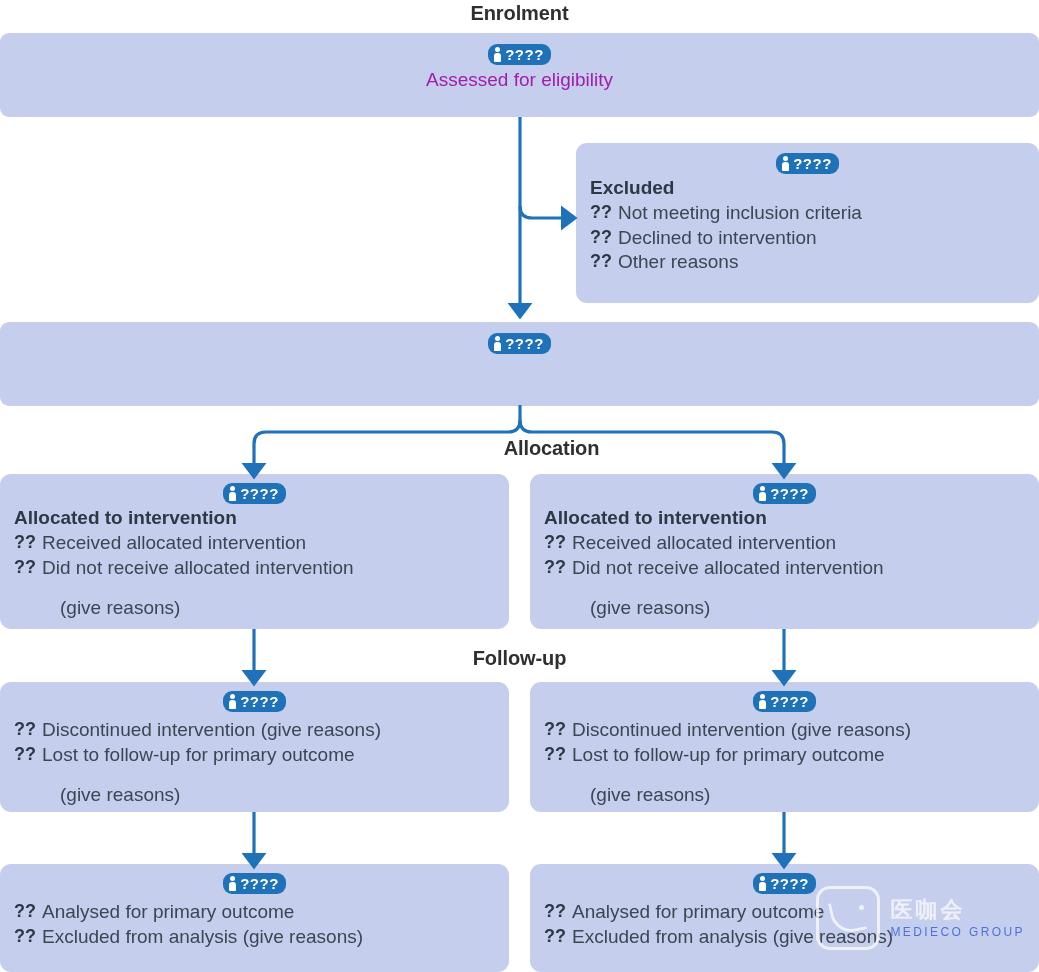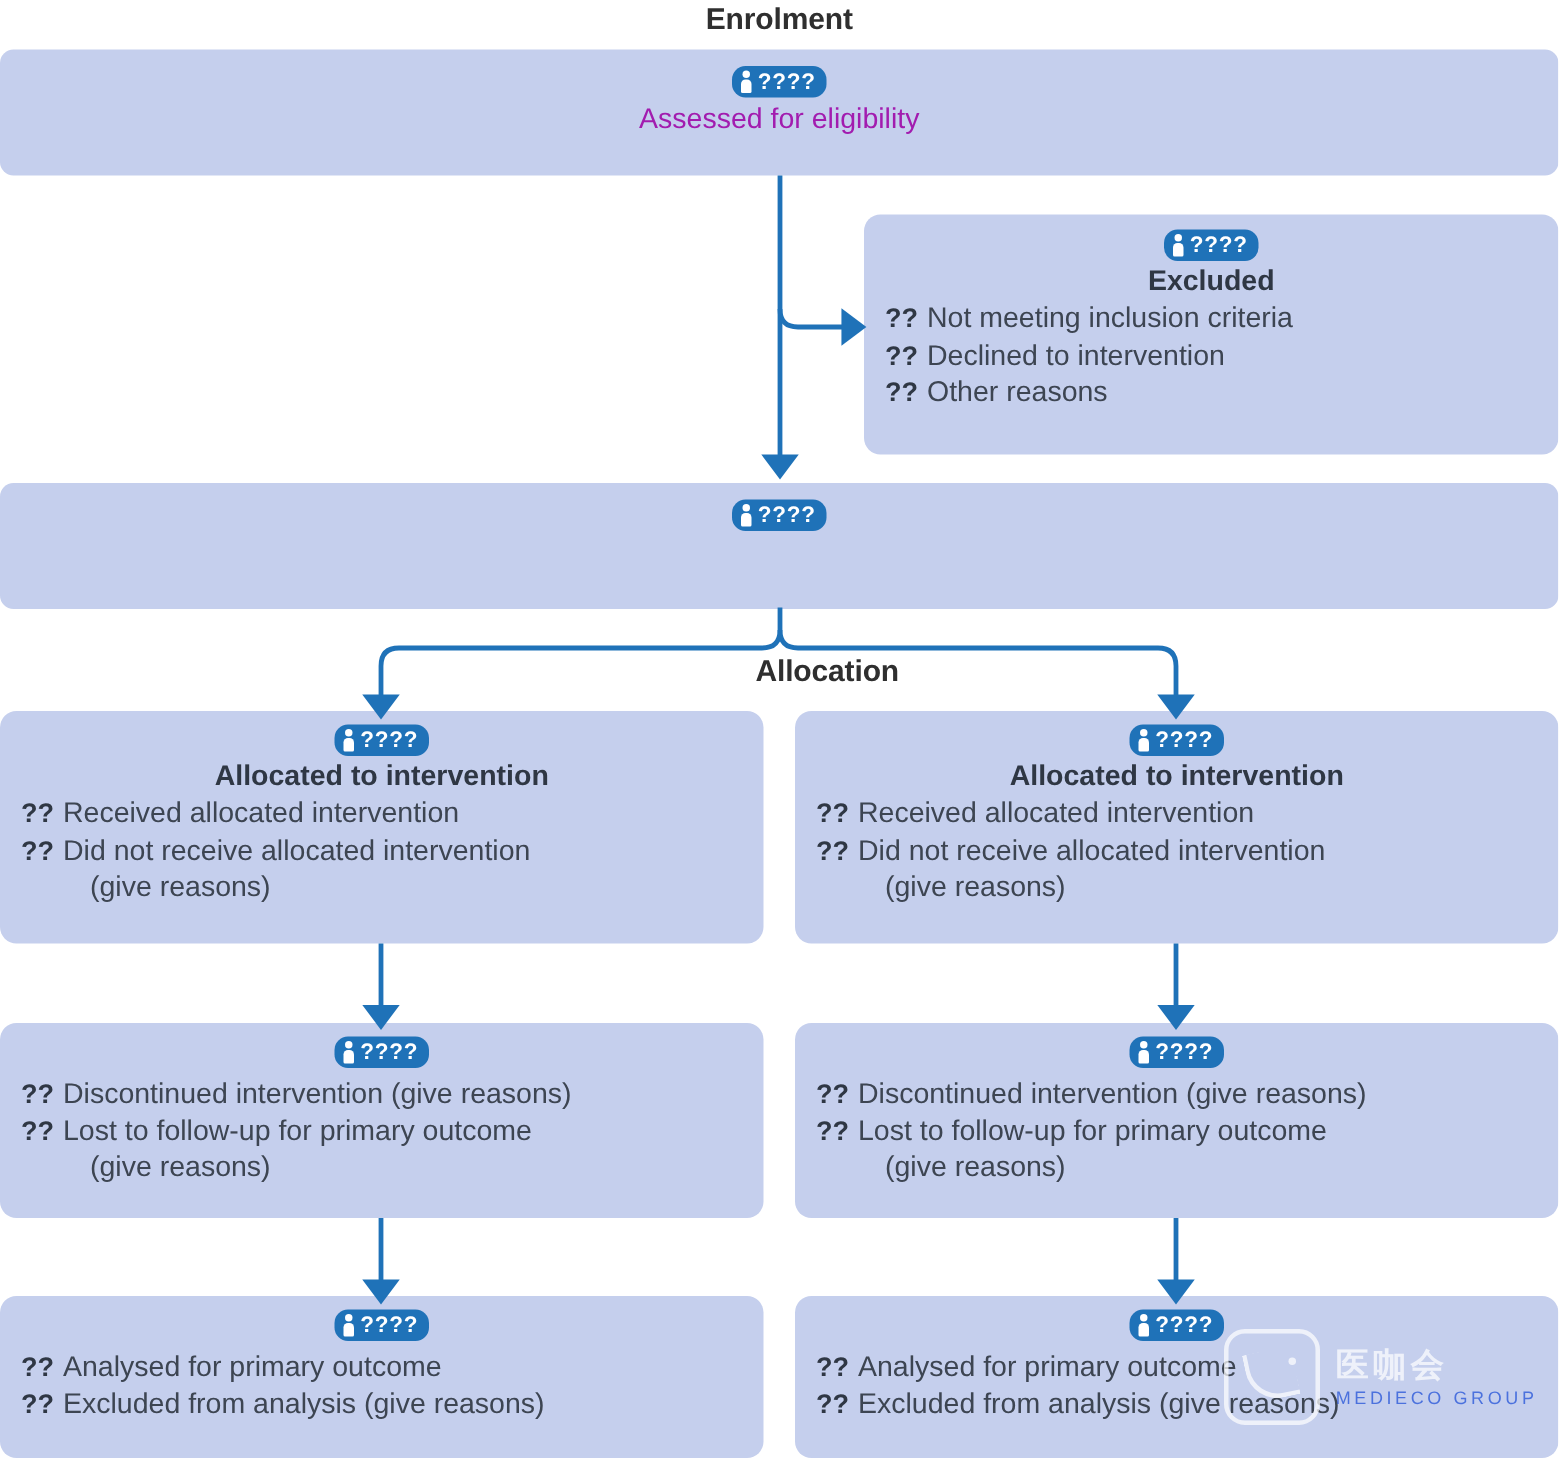--- a/index.html
+++ b/index.html
@@ -92,21 +92,20 @@
   }
 
   
   .center-label {
     text-align: center;
     font-size: 19px;
     color: #a21caf;
     margin-top: 4px;
   }
   .box-title {
-    text-align: center;
     font-size: 19px;
     font-weight: bold;
     color: #2f3744;
     margin-top: 3px;
   }
   .bullets {
     margin: 2px 0 0 0;
     padding: 0;
     list-style: none;
   }
@@ -122,20 +121,21 @@
     font-weight: bold;
     color: #2f3744;
     flex: 0 0 auto;
     width: 28px;
     font-size: 18px;
   }
   .bullets li .btext { flex: 1 1 auto; }
   .bullets li .cont {
     display: block;
     padding-left: 18px;
+    margin-top: 16px;
   }
 
   .pad { padding: 9px 14px 10px 14px; }
 
   
   #wires {
     position: absolute;
     left: 0; top: 0;
     width: 1039px;
     height: 972px;
@@ -321,20 +321,21 @@
           <span class="marker">??</span>
           <span class="btext">
             <span>Did not receive allocated intervention</span>
             <span class="cont">(give reasons)</span>
           </span>
         </li>
       </ul>
     </div>
   </div>
 
+  <div class="section-header" style="top:647px;">Follow-up</div>
 
   <div class="box" style="left:0; top:682px; width:509px; height:130px;">
     <div class="pad" style="padding-top:9px;">
       <div class="badge-row">
         <span class="badge">
           <span class="person"></span>
           <span class="marks">????</span>
         </span>
       </div>
       <ul class="bullets" style="margin-top:6px;">

